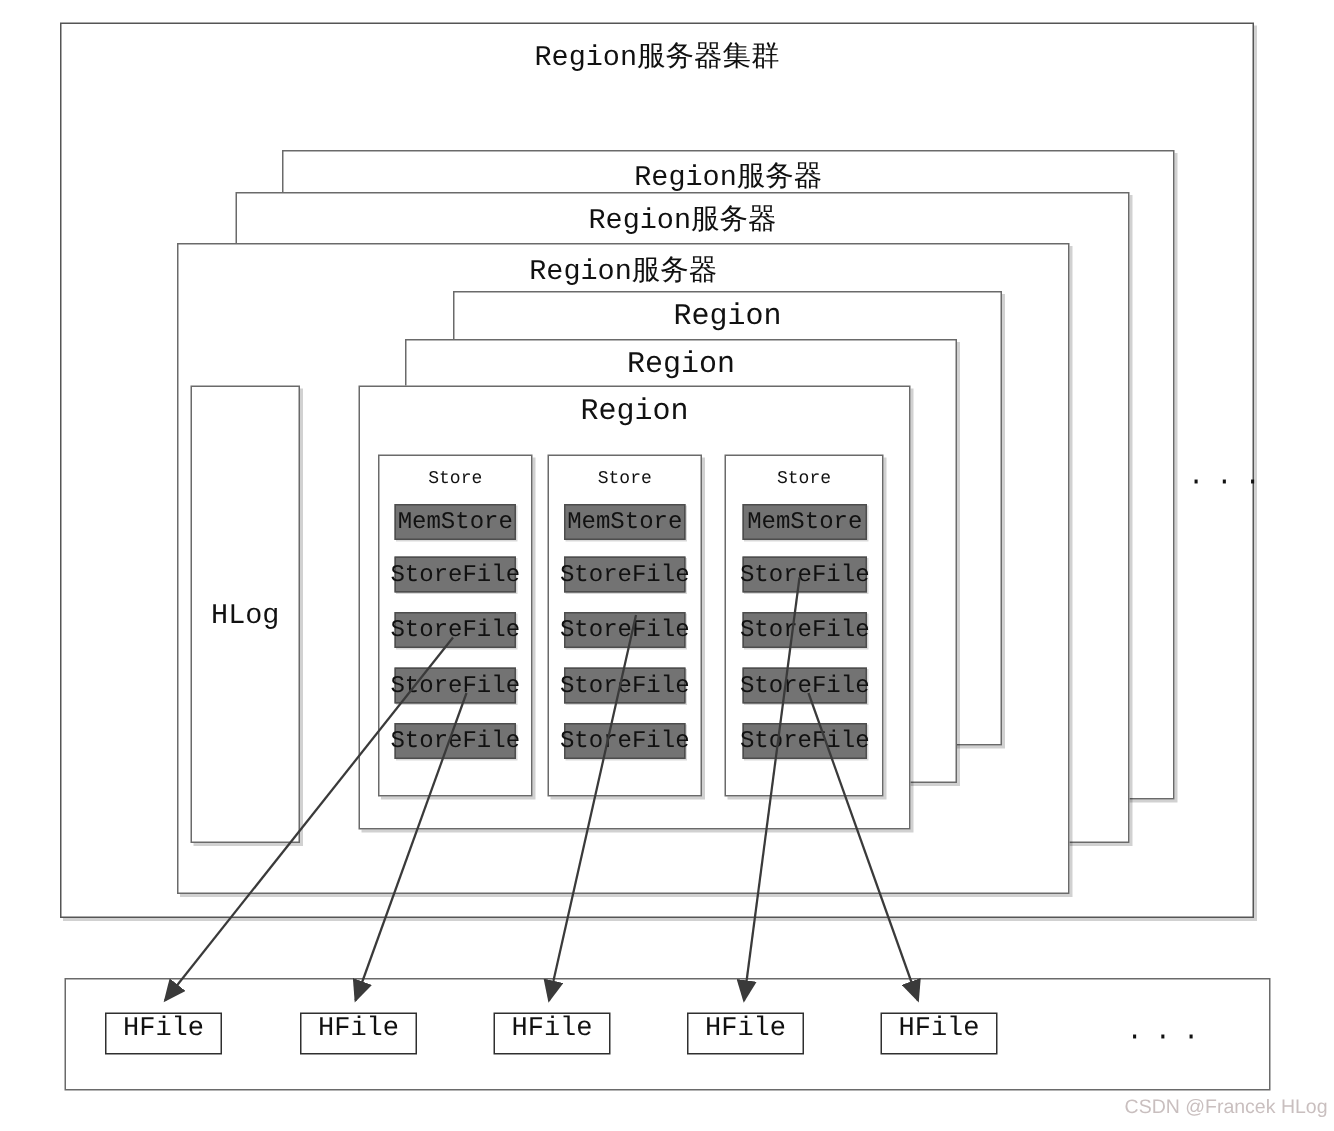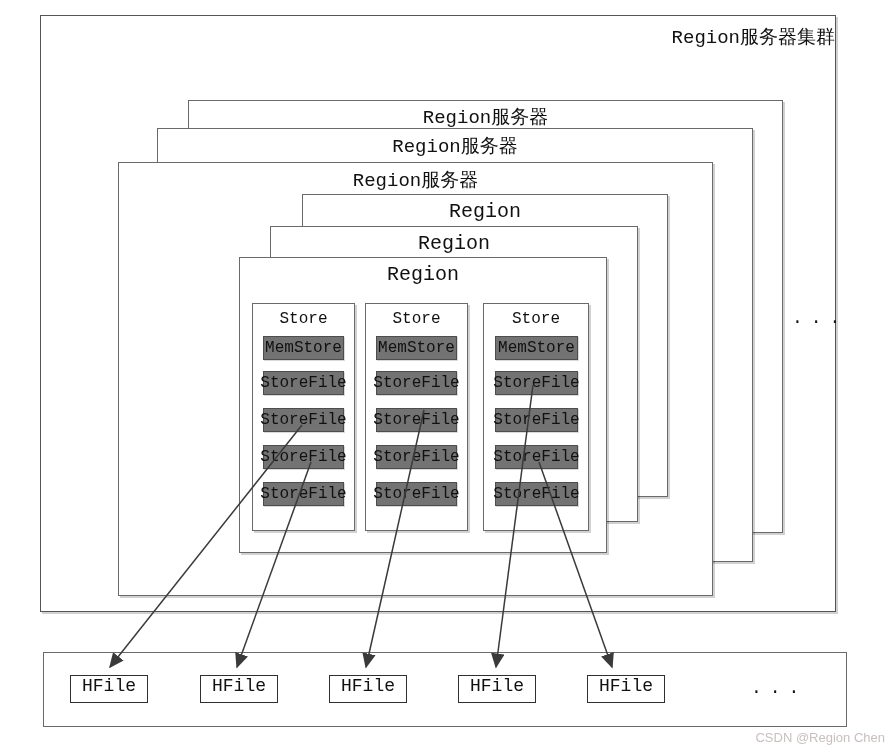--- a/index.html
+++ b/index.html
@@ -6,53 +6,56 @@
   .canvas{
     position:relative;width:889px;height:754px;background:#ffffff;overflow:hidden;
     font-family:"Liberation Mono","DejaVu Sans Mono",monospace;color:#111;
   }
   .box{position:absolute;background:#ffffff;border:1px solid #6a6a6a;
        box-shadow:2px 2px 0 rgba(0,0,0,0.18);box-sizing:border-box;}
   .outer{border-color:#555;}
   .title{position:absolute;left:0;right:0;text-align:center;white-space:nowrap;}
   .t19{font-size:19px;line-height:19px;}
   .t18{font-size:20px;line-height:18px;}
-  .t12{font-size:16px;line-height:12px;}
+  .t12{font-size:12px;line-height:12px;}
   .inner-box{position:absolute;background:#737373;border:1px solid #4d4d4d;height:24px;
        box-shadow:1px 1px 0 rgba(0,0,0,0.15);box-sizing:border-box;
        display:flex;align-items:center;justify-content:center;
        font-size:16px;white-space:nowrap;}
   .hlog{display:flex;align-items:center;justify-content:center;font-size:19px;}
   .hfile{position:absolute;background:#fff;border:1.5px solid #2f2f2f;height:28px;width:78px;
        box-sizing:border-box;display:flex;align-items:flex-start;justify-content:center;
        font-size:18px;}
   .dots{position:absolute;font-size:18px;letter-spacing:8px;color:#111;white-space:nowrap;}
   .watermark{position:absolute;right:4px;top:730px;font-family:"Liberation Sans",sans-serif;
        font-size:13px;color:#c9bfbf;}
   svg.overlay{position:absolute;left:0;top:0;pointer-events:none;}
 </style>
 </head>
 <body>
 
 <div class="canvas">
 
   <div class="box outer" style="left:40px;top:15px;width:796px;height:597px;">
-    <div class="title t19" style="top:13px;text-align:right;">Region服务器集群</div>
+    <div class="title t19" style="top:13px;">Region服务器集群</div>
   </div>
 
   <div class="box" style="left:188px;top:100px;width:595px;height:433px;">
     <div class="title t19" style="top:8px;">Region服务器</div>
   </div>
   <div class="box" style="left:157px;top:128px;width:596px;height:434px;">
     <div class="title t19" style="top:9px;">Region服务器</div>
   </div>
   <div class="box" style="left:118px;top:162px;width:595px;height:434px;">
     <div class="title t19" style="top:9px;">Region服务器</div>
   </div>
 
+  <div class="box hlog" style="left:127px;top:257px;width:73px;height:305px;">
+    <span>HLog</span>
+  </div>
 
   <div class="box" style="left:302px;top:194px;width:366px;height:303px;">
     <div class="title t18" style="top:8px;">Region</div>
   </div>
   <div class="box" style="left:270px;top:226px;width:368px;height:296px;">
     <div class="title t18" style="top:8px;">Region</div>
   </div>
   <div class="box" style="left:239px;top:257px;width:368px;height:296px;">
     <div class="title t18" style="top:8px;">Region</div>
   </div>
@@ -128,21 +131,21 @@
       </div>
     <div class="hfile" style="left:414px;top:22px;">
         <span>HFile</span>
       </div>
     <div class="hfile" style="left:543px;top:22px;">
         <span>HFile</span>
       </div>
     <div class="dots" style="left:707px;top:29px;">···</div>
   </div>
 
-  <div class="watermark">CSDN @Region Chen</div>
+  <div class="watermark">CSDN @Francek HLog</div>
 
   <svg class="overlay" width="889" height="754" viewBox="0 0 889 754">
     <defs>
       <marker id="ah" markerWidth="11" markerHeight="9" refX="9" refY="4.5" orient="auto">
         <path d="M0,0 L10,4.5 L0,9 Z" fill="#3a3a3a"></path>
       </marker>
     </defs>
     <line x1="302" y1="425" x2="110" y2="667" stroke="#3a3a3a" stroke-width="1.5" marker-end="url(#ah)"></line>
     <line x1="311" y1="462" x2="237" y2="667" stroke="#3a3a3a" stroke-width="1.5" marker-end="url(#ah)"></line>
     <line x1="424" y1="410" x2="366" y2="667" stroke="#3a3a3a" stroke-width="1.5" marker-end="url(#ah)"></line>

